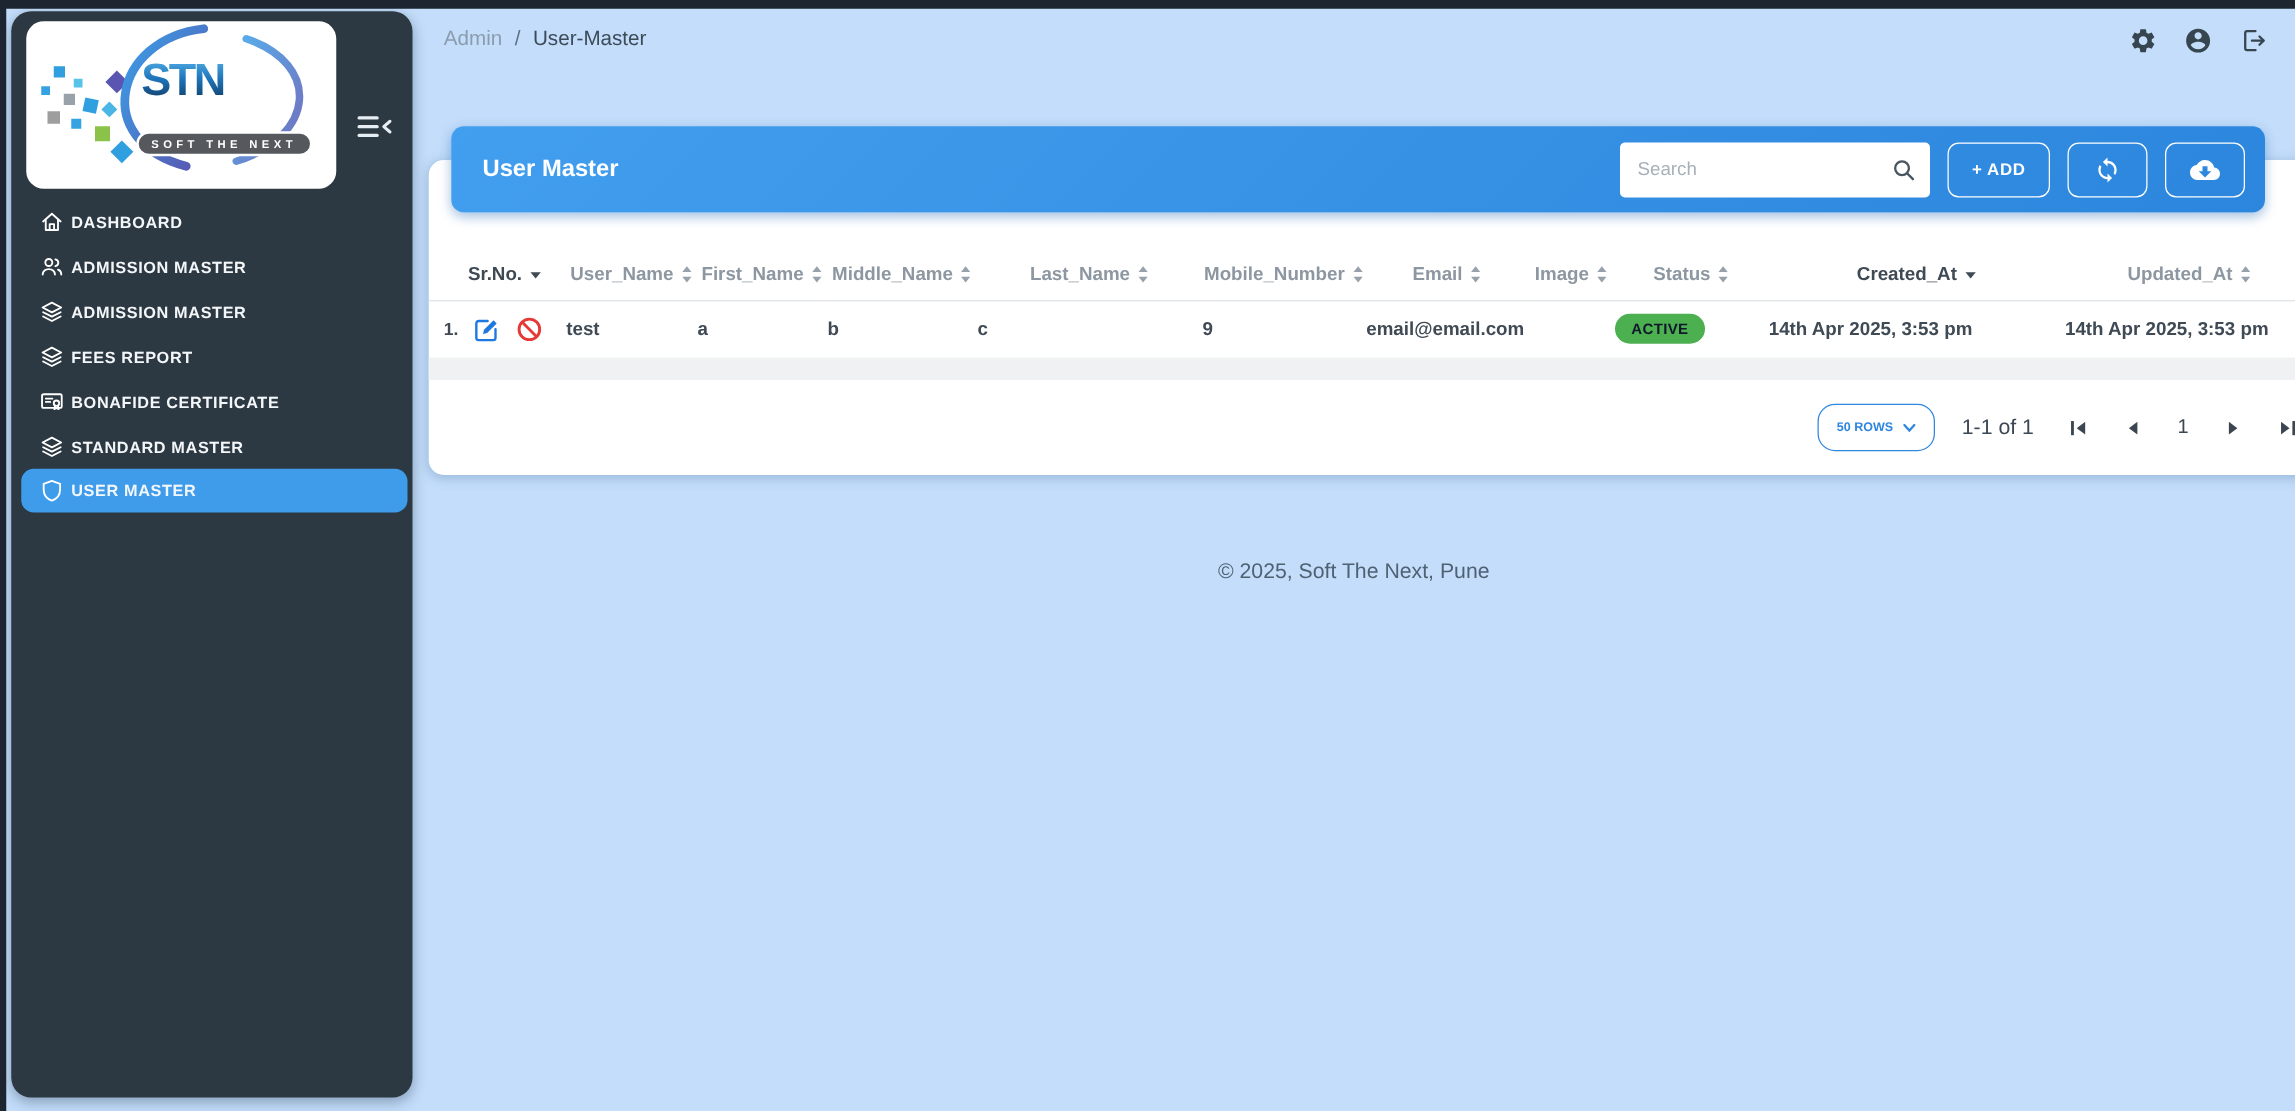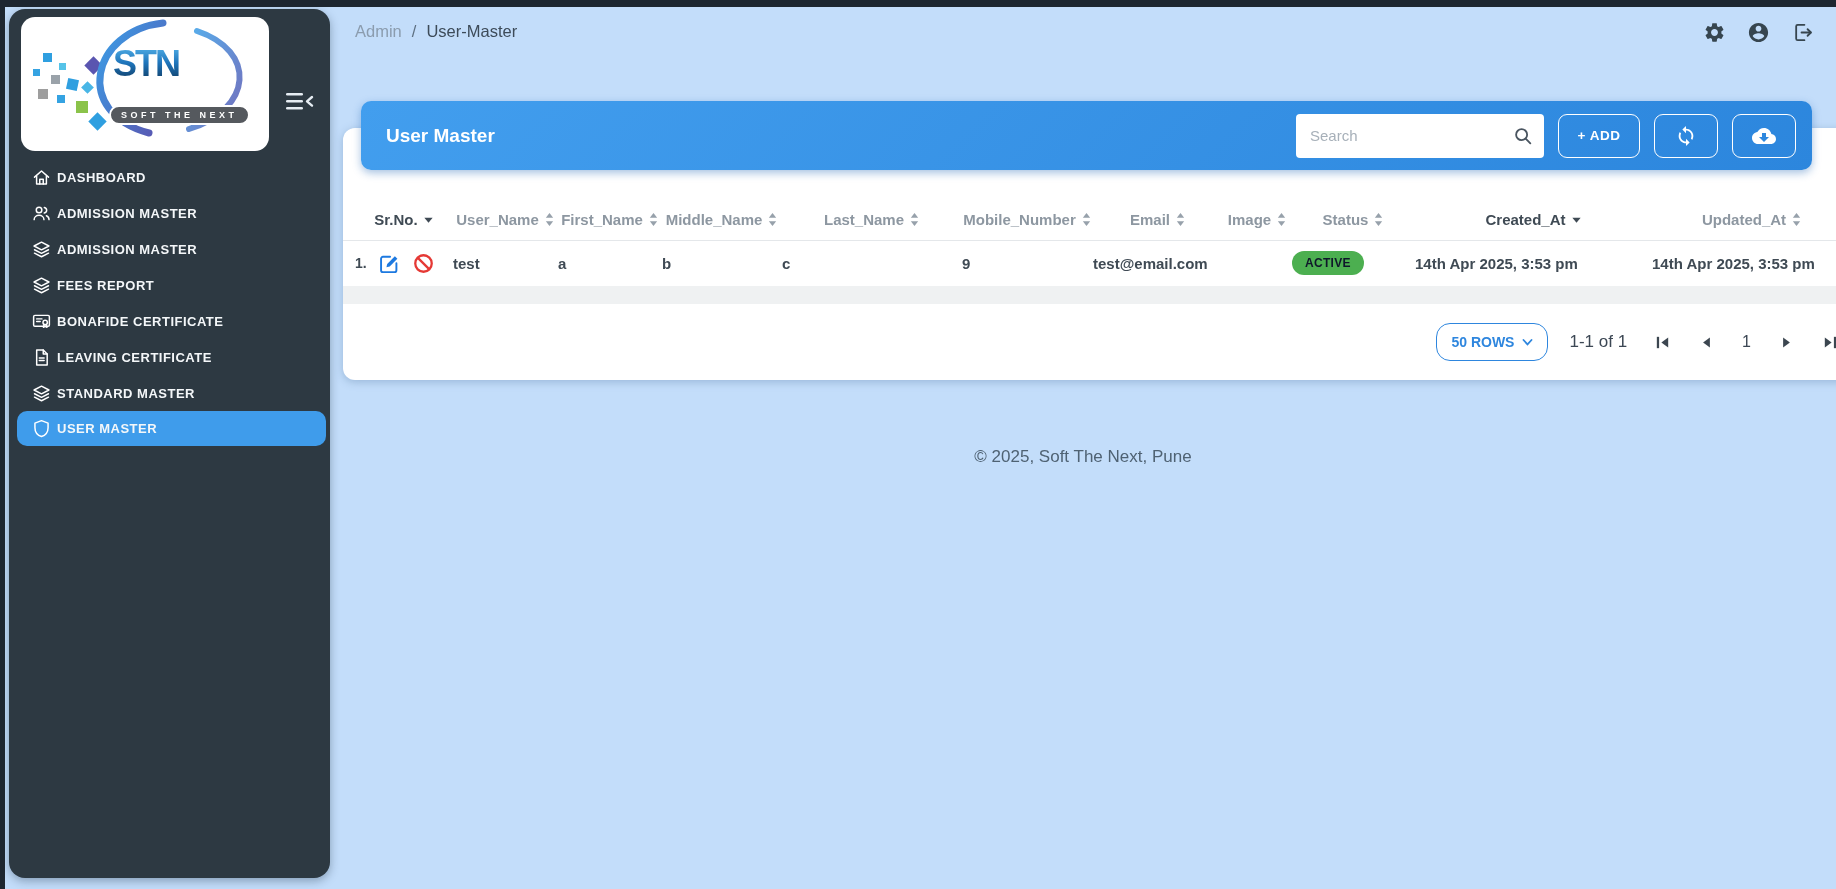--- a/index.html
+++ b/index.html
@@ -76,21 +76,21 @@
   tbody td { height:46px; font-size:15px; font-weight:bold; color:#3f4a54; white-space:nowrap; }
   .cell-actions { display:flex; align-items:center; gap:11px; }
   .sr-num { font-size:14px; }
   .act-icon { width:23px; height:23px; cursor:pointer; }
   .status-badge { display:inline-block; background:#4caf50; color:#0f172a; font-size:12px; font-weight:bold;
                   letter-spacing:.3px; border-radius:12px; padding:5px 13px; }
   .stripe { width:100%; height:18px; background:#eff1f2; }
 
   .pagination { display:flex; align-items:center; justify-content:flex-end; height:76px; padding-right:26px; gap:13px; }
   .rows-btn { display:flex; align-items:center; gap:8px; border:1.5px solid #2e86de; background:#fff; color:#2e86de;
-              border-radius:14px; height:38px; padding:0 14px; font-size:14px; font-weight:bold; cursor:pointer;
+              border-radius:14px; height:38px; padding:0 14px; font-size:10px; font-weight:bold; cursor:pointer;
               font-family:"Liberation Sans",sans-serif; }
   .range-text { font-size:17px; color:#3c4754; margin:0 14px 0 8px; }
   .pager { display:flex; align-items:center; gap:27px; }
   .pg-icon { width:17px; height:17px; cursor:pointer; }
   .page-num { font-size:16px; color:#3c4754; }
 
   .footer { position:absolute; left:0; right:0; top:440px; text-align:center; font-size:17px; color:#4f6273; }
 </style>
 </head>
 <body>
@@ -184,30 +184,20 @@
       <li class="nav-item">
         <span class="nico">
           <svg width="21" height="21" viewBox="0 0 24 24">
               <rect x="3" y="5" width="18" height="12.5" rx="1.5"></rect>
               <path d="M6.5 9 h6 M6.5 12 h4"></path>
               <circle cx="16.2" cy="13.2" r="2.5"></circle>
               <path d="M15 15.4 l-.8 3.2 2-1.1 2 1.1-.8-3.2"></path>
             </svg>
         </span>
         <span>BONAFIDE CERTIFICATE</span>
-      </li>
-      <li class="nav-item">
-        <span class="nico">
-          <svg width="21" height="21" viewBox="0 0 24 24">
-              <path d="M6.5 3.5 H14 L18.5 8 V20.5 H6.5 Z"></path>
-              <path d="M14 3.5 V8 H18.5"></path>
-              <path d="M9.5 12.5 h5.5 M9.5 15.5 h5.5"></path>
-            </svg>
-        </span>
-        <span>LEAVING CERTIFICATE</span>
       </li>
       <li class="nav-item">
         <span class="nico">
           <svg width="21" height="21" viewBox="0 0 24 24">
               <path d="M3.5 8 L12 3.6 L20.5 8 L12 12.4 Z"></path>
               <path d="M4 12.3 L12 16.4 L20 12.3"></path>
               <path d="M4 16.2 L12 20.3 L20 16.2"></path>
             </svg>
         </span>
         <span>STANDARD MASTER</span>
@@ -393,21 +383,21 @@
                   <circle cx="12" cy="12" r="8.6" fill="none" stroke="#e53935" stroke-width="2.4"></circle>
                   <path d="M6.1 6.1 L17.9 17.9" stroke="#e53935" stroke-width="2.4"></path>
                 </svg>
               </span>
             </td>
             <td>test</td>
             <td>a</td>
             <td>b</td>
             <td>c</td>
             <td>9</td>
-            <td>test@email.com</td>
+            <td>email@email.com</td>
             <td></td>
             <td>
               <span class="status-badge">ACTIVE</span>
             </td>
             <td>14th Apr 2025, 3:53 pm</td>
             <td>14th Apr 2025, 3:53 pm</td>
           </tr>
         </tbody>
       </table>
 

